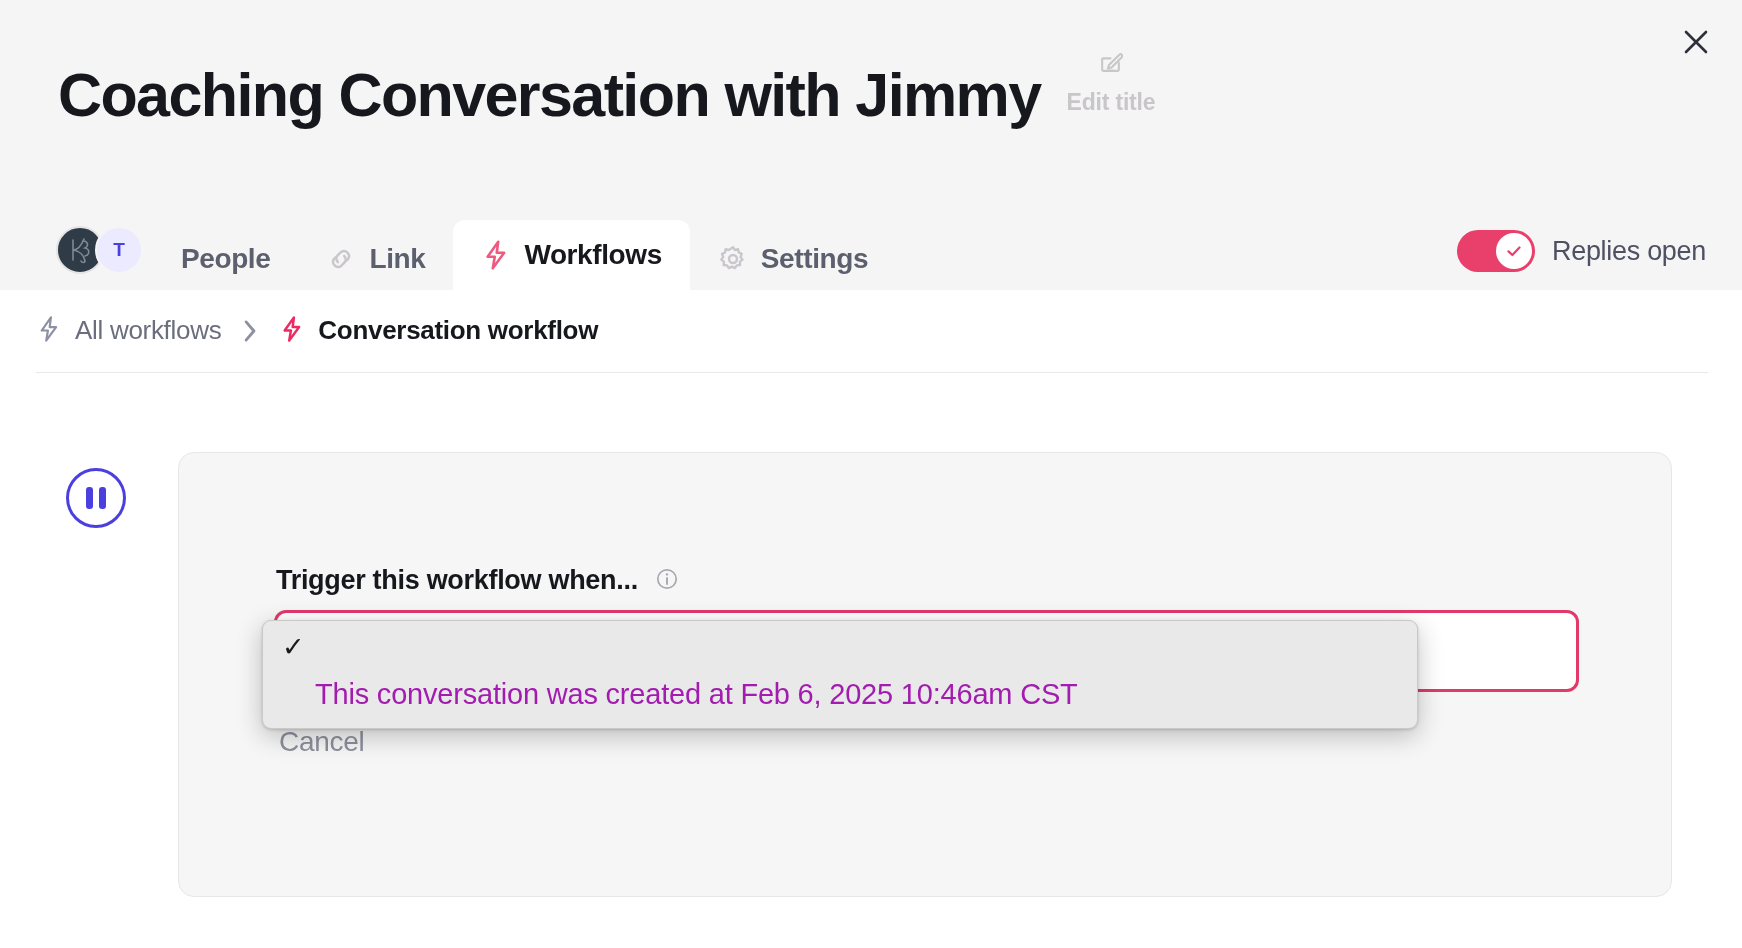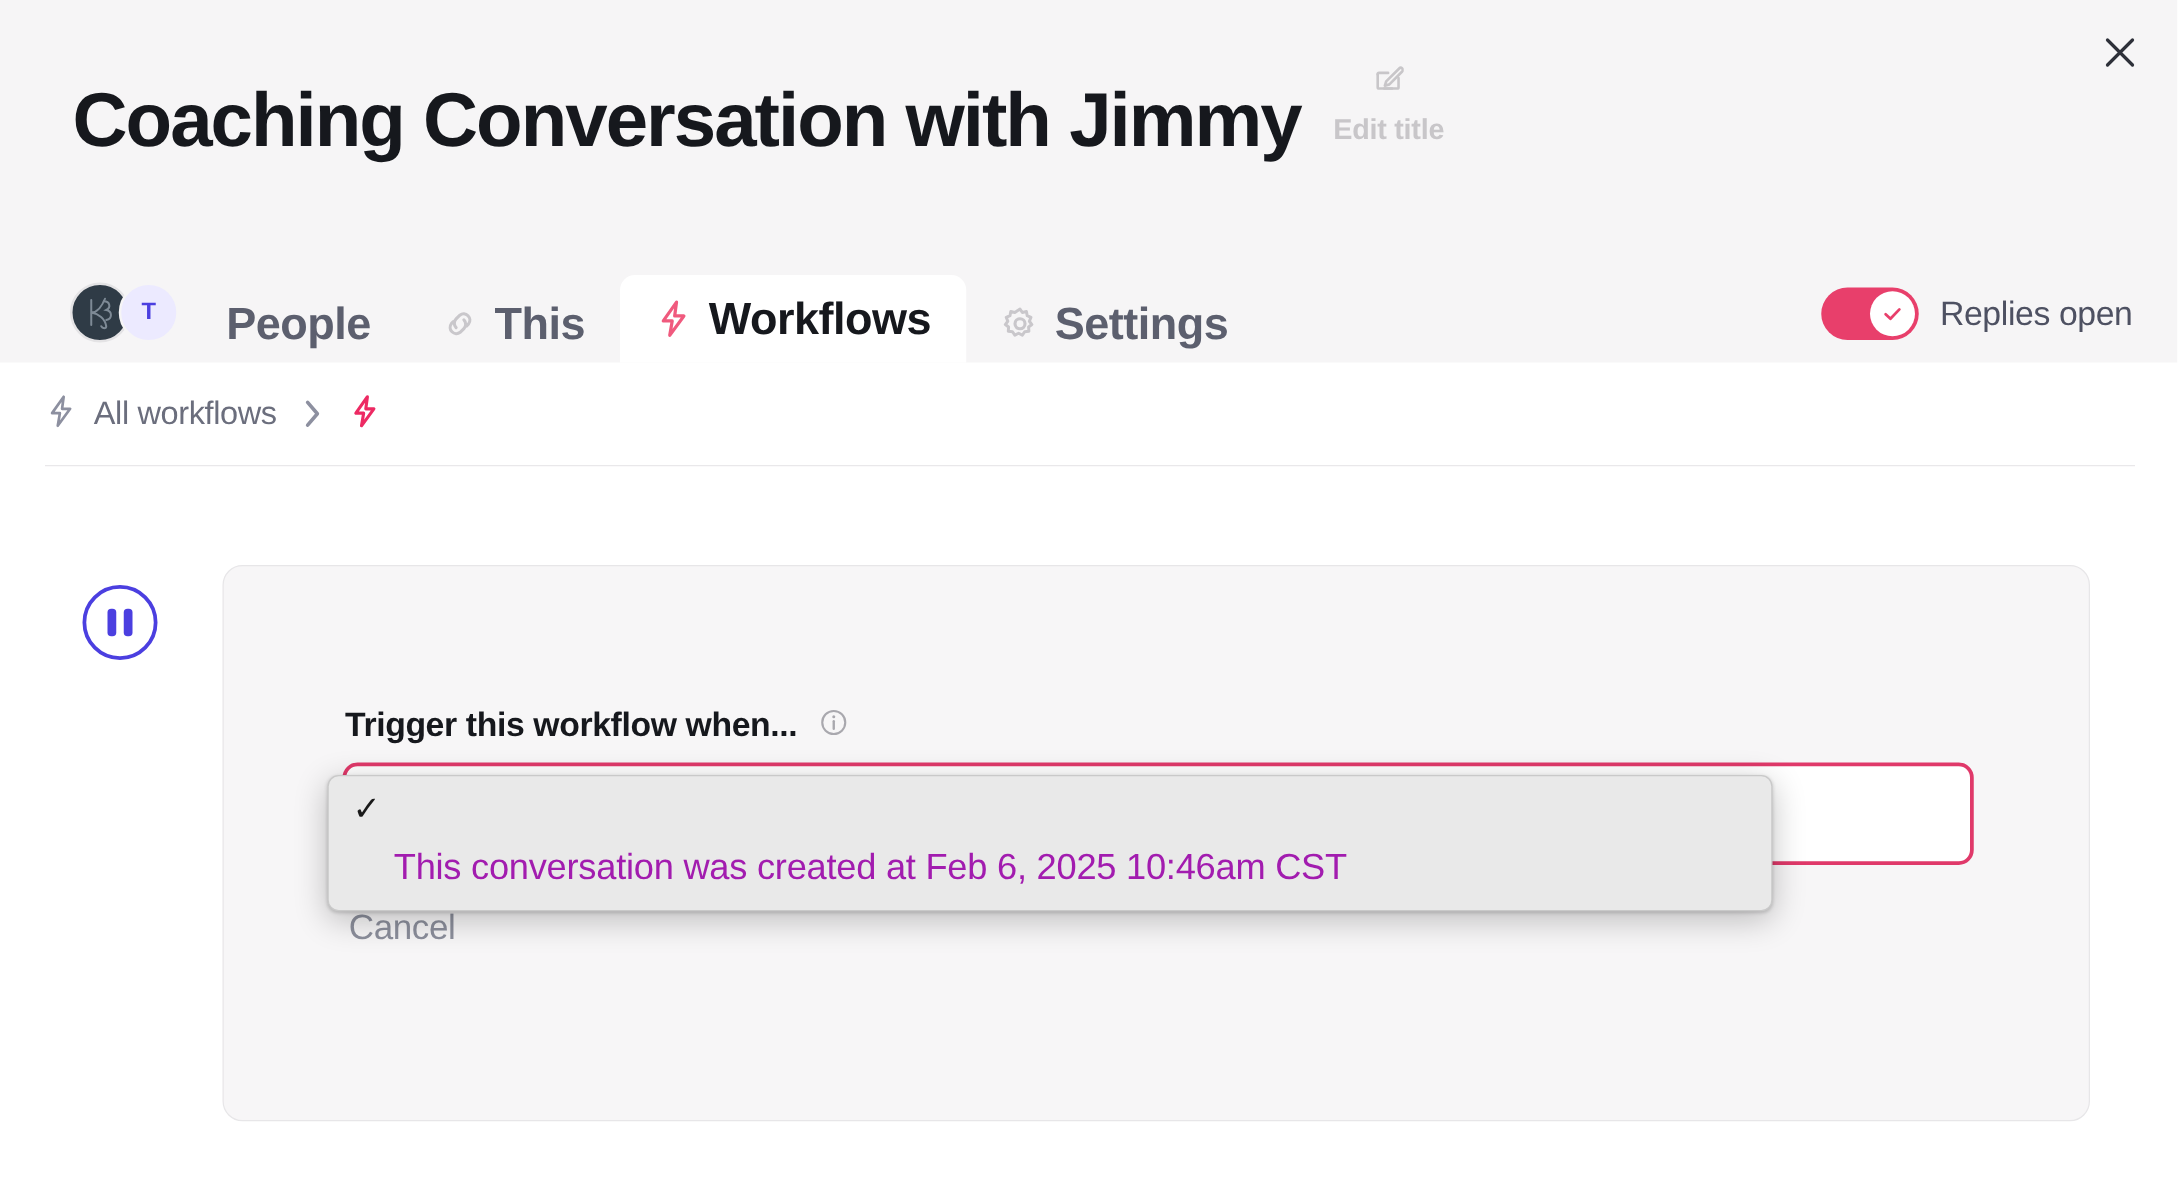--- a/index.html
+++ b/index.html
@@ -125,21 +125,21 @@
     display: flex;
     align-items: center;
     gap: 13px;
     padding: 0 28px;
     height: 62px;
     cursor: pointer;
     border-radius: 12px 12px 0 0;
     margin-bottom: 0;
   }
   .tab-label {
-    font-size: 36px;
+    font-size: 28px;
     font-weight: 600;
     color: #5c5f6e;
     letter-spacing: -0.4px;
     white-space: nowrap;
   }
   .tab.active {
     background: #ffffff;
     height: 70px;
   }
   .tab.active .tab-label {
@@ -388,21 +388,21 @@
         <span class="tab-label">People</span>
       </div>
 
       <div class="tab">
         <span class="tab-icon">
           <svg width="30" height="30" viewBox="0 0 24 24" fill="none" aria-hidden="true">
             <path d="M9.5 14.5 a4 4 0 0 1 0-5.6 l2.4-2.4 a4 4 0 0 1 5.6 5.6 l-1.2 1.2" stroke="#c9c7cb" stroke-width="2" stroke-linecap="round"></path>
             <path d="M14.5 9.5 a4 4 0 0 1 0 5.6 l-2.4 2.4 a4 4 0 0 1-5.6-5.6 l1.2-1.2" stroke="#c9c7cb" stroke-width="2" stroke-linecap="round"></path>
           </svg>
         </span>
-        <span class="tab-label">This</span>
+        <span class="tab-label">Link</span>
       </div>
 
       <div class="tab active">
         <span class="tab-icon">
           <svg width="30" height="32" viewBox="0 0 24 26" fill="none" aria-hidden="true">
             <path d="M13.8 2.2 L5.2 14.4 H11 L9.4 23.8 L18.6 11.2 H12.6 Z" stroke="#f05a7e" stroke-width="2.1" stroke-linejoin="round" stroke-linecap="round"></path>
           </svg>
         </span>
         <span class="tab-label">Workflows</span>
       </div>
@@ -447,20 +447,21 @@
         <path d="M3 3 L9 10 L3 17" stroke="#8d90a0" stroke-width="2.2" stroke-linecap="round" stroke-linejoin="round"></path>
       </svg>
     </span>
 
     <div class="crumb current">
       <span>
         <svg width="26" height="28" viewBox="0 0 24 26" fill="none" aria-hidden="true">
           <path d="M13.8 2.2 L5.2 14.4 H11 L9.4 23.8 L18.6 11.2 H12.6 Z" stroke="#ed2a63" stroke-width="2.3" stroke-linejoin="round" stroke-linecap="round"></path>
         </svg>
       </span>
+      <span class="crumb-label">Conversation workflow</span>
     </div>
 
   </div>
 
   <div class="divider"></div>
 
   <div class="pause-btn">
     <span class="pause-bars">
         <i></i>
         <i></i>

